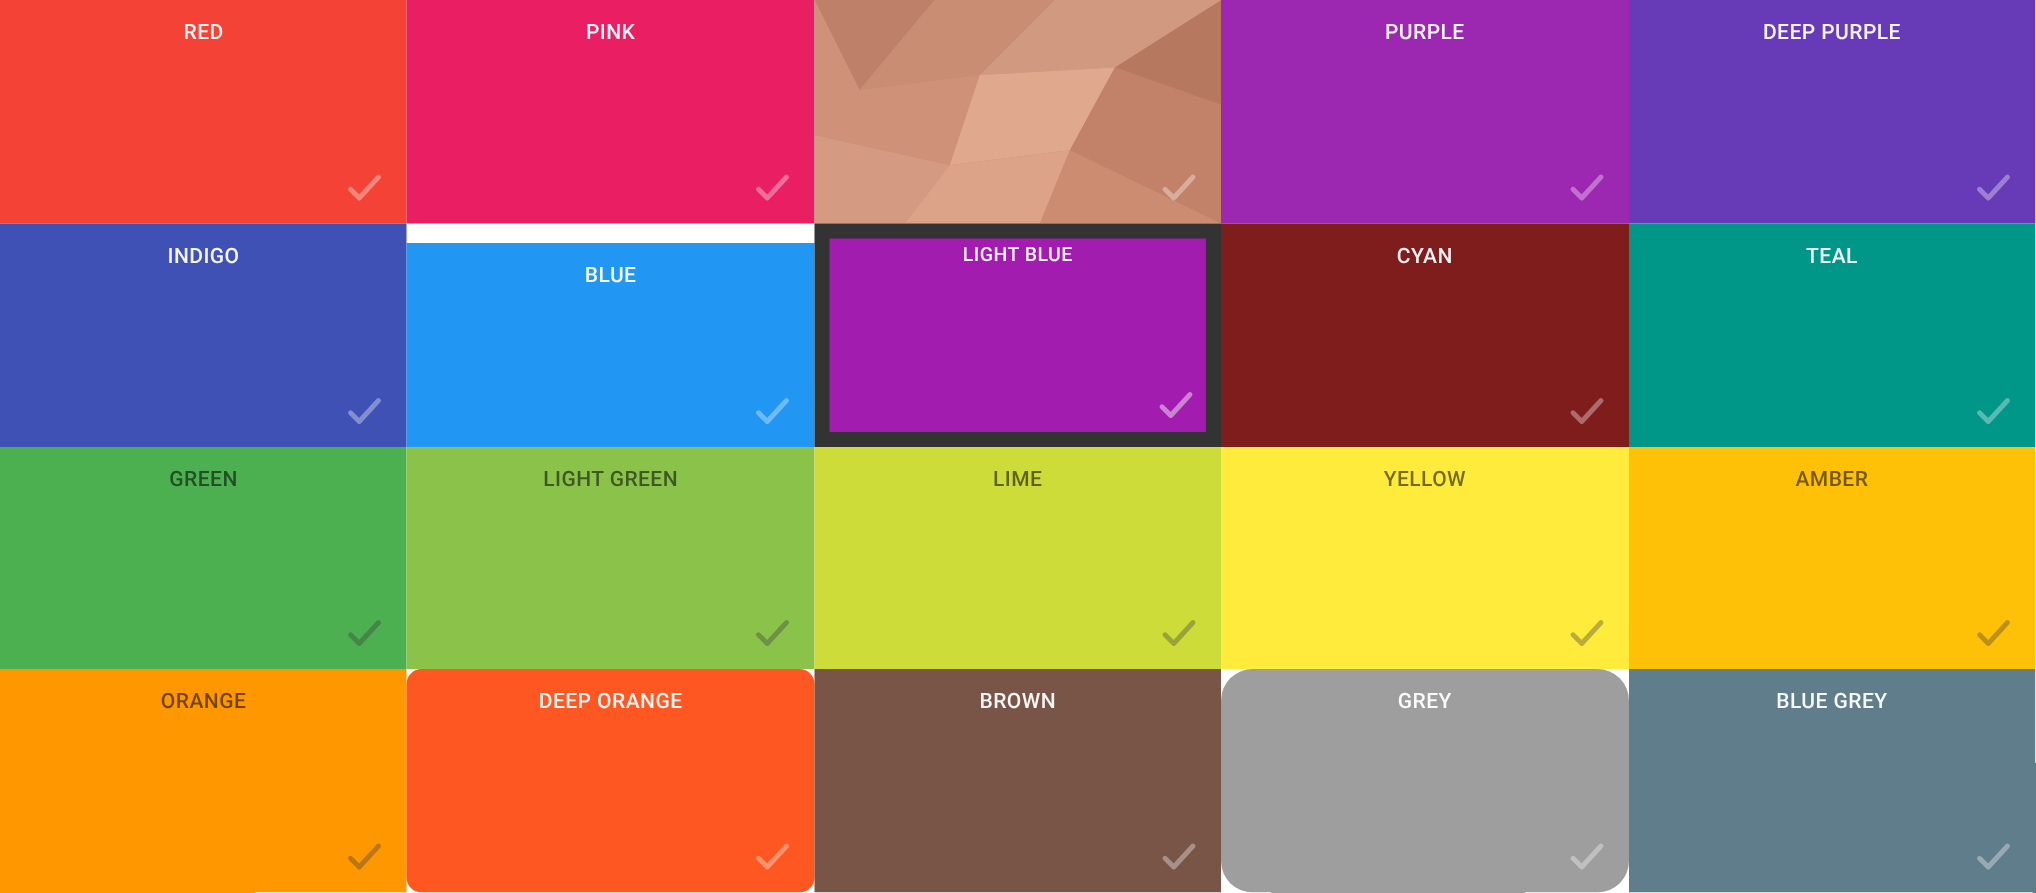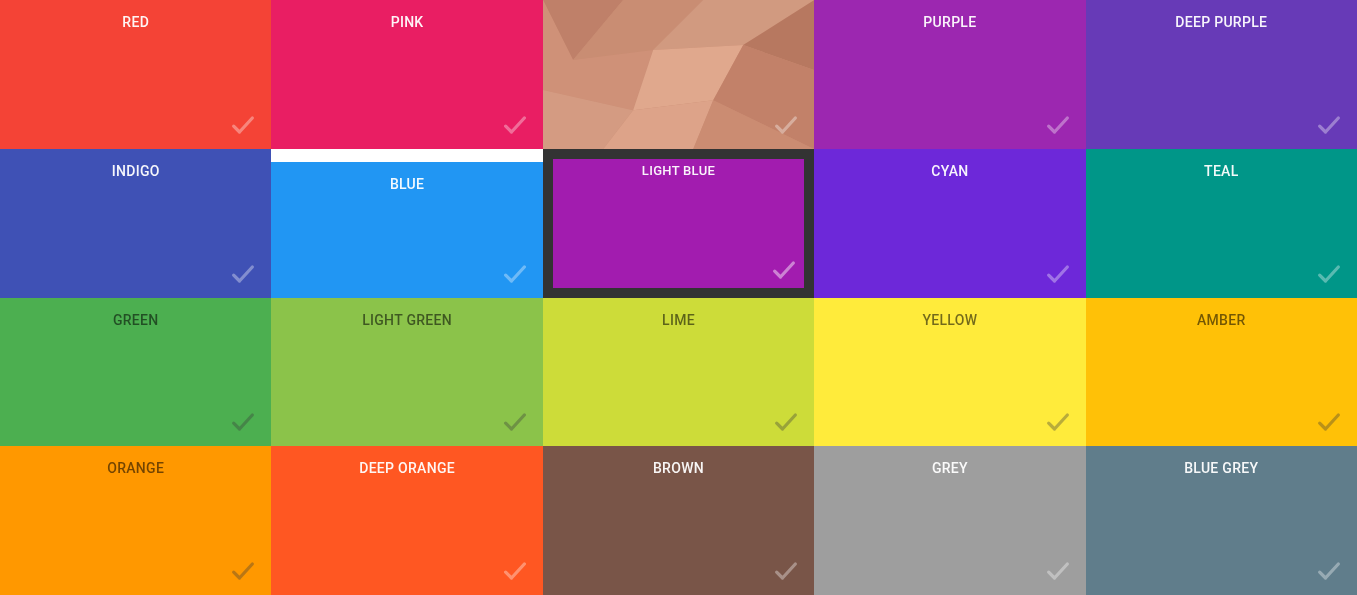--- a/index.html
+++ b/index.html
@@ -137,21 +137,21 @@
         </svg></div>
     </div>
     <div class="tile selected">
       <div class="inner" style="background:#a21caf">
         <div class="tile-label">LIGHT BLUE</div>
         <div class="check-icon"><svg viewBox="0 0 24 24" fill="none" stroke="#ffffff" stroke-width="2.8" stroke-linecap="round" stroke-linejoin="round">
             <polyline points="4 13 9 18 20 6"></polyline>
           </svg></div>
       </div>
     </div>
-    <div class="tile" style="background: #6d28d9;">
+    <div class="tile" style="background: #7f1d1d;">
       <div class="tile-label">CYAN</div>
       <div class="check-icon"><svg viewBox="0 0 24 24" fill="none" stroke="#ffffff" stroke-width="2.8" stroke-linecap="round" stroke-linejoin="round">
           <polyline points="4 13 9 18 20 6"></polyline>
         </svg></div>
     </div>
     <div class="tile" style="background: rgb(0, 150, 136);">
       <div class="tile-label">TEAL</div>
       <div class="check-icon"><svg viewBox="0 0 24 24" fill="none" stroke="#ffffff" stroke-width="2.8" stroke-linecap="round" stroke-linejoin="round">
           <polyline points="4 13 9 18 20 6"></polyline>
         </svg></div>
@@ -185,33 +185,33 @@
       <div class="check-icon"><svg viewBox="0 0 24 24" fill="none" stroke="#3a3a3a" stroke-width="2.8" stroke-linecap="round" stroke-linejoin="round">
           <polyline points="4 13 9 18 20 6"></polyline>
         </svg></div>
     </div>
     <div class="tile" style="background: rgb(255, 152, 0);">
       <div class="tile-label dark-text">ORANGE</div>
       <div class="check-icon"><svg viewBox="0 0 24 24" fill="none" stroke="#3a3a3a" stroke-width="2.8" stroke-linecap="round" stroke-linejoin="round">
           <polyline points="4 13 9 18 20 6"></polyline>
         </svg></div>
     </div>
-    <div class="tile" style="background: rgb(255, 87, 34);">
+    <div class="tile" style="background: rgb(255, 87, 34); border-radius: 10px;">
       <div class="tile-label">DEEP ORANGE</div>
       <div class="check-icon"><svg viewBox="0 0 24 24" fill="none" stroke="#ffffff" stroke-width="2.8" stroke-linecap="round" stroke-linejoin="round">
           <polyline points="4 13 9 18 20 6"></polyline>
         </svg></div>
     </div>
     <div class="tile" style="background: rgb(121, 85, 72);">
       <div class="tile-label">BROWN</div>
       <div class="check-icon"><svg viewBox="0 0 24 24" fill="none" stroke="#ffffff" stroke-width="2.8" stroke-linecap="round" stroke-linejoin="round">
           <polyline points="4 13 9 18 20 6"></polyline>
         </svg></div>
     </div>
-    <div class="tile" style="background: rgb(158, 158, 158);">
+    <div class="tile" style="background: rgb(158, 158, 158); border-radius: 21px;">
       <div class="tile-label">GREY</div>
       <div class="check-icon"><svg viewBox="0 0 24 24" fill="none" stroke="#ffffff" stroke-width="2.8" stroke-linecap="round" stroke-linejoin="round">
           <polyline points="4 13 9 18 20 6"></polyline>
         </svg></div>
     </div>
     <div class="tile" style="background: rgb(96, 125, 139);">
       <div class="tile-label">BLUE GREY</div>
       <div class="check-icon"><svg viewBox="0 0 24 24" fill="none" stroke="#ffffff" stroke-width="2.8" stroke-linecap="round" stroke-linejoin="round">
           <polyline points="4 13 9 18 20 6"></polyline>
         </svg></div>

